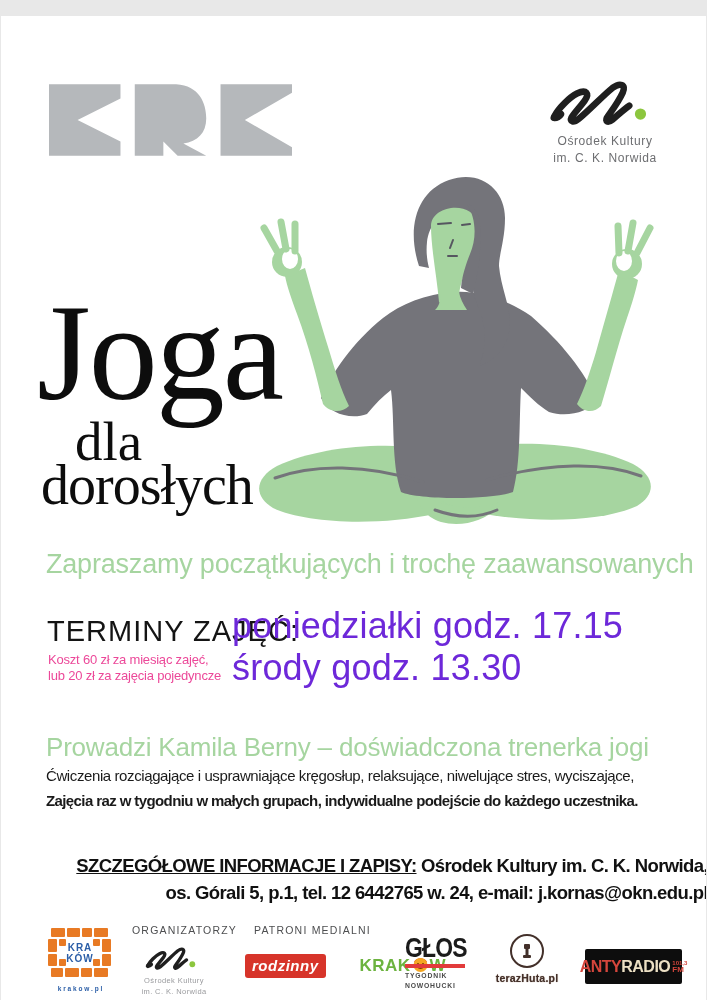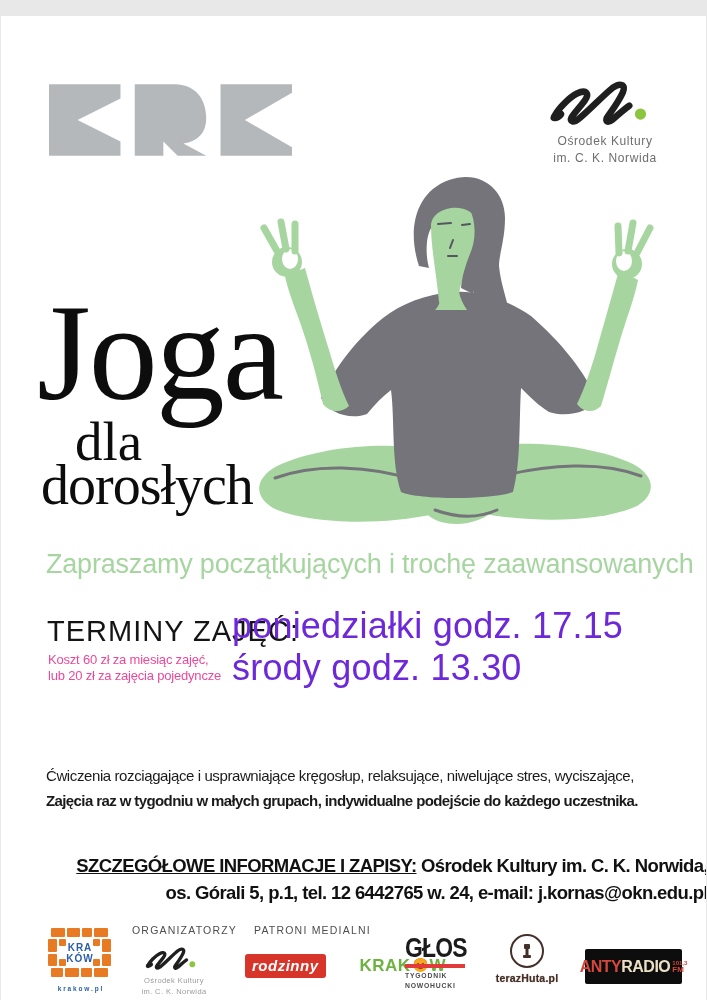--- a/index.html
+++ b/index.html
@@ -137,20 +137,21 @@
   <div class="abs terms-heading">TERMINY ZAJĘĆ:</div>
   <div class="abs terms-price">
     <div>Koszt 60 zł za miesiąc zajęć,</div>
     <div>lub 20 zł za zajęcia pojedyncze</div>
   </div>
   <div class="abs schedule">
     <div>poniedziałki godz. 17.15</div>
     <div>środy godz. 13.30</div>
   </div>
 
+  <div class="abs trainer">Prowadzi Kamila Berny – doświadczona trenerka jogi</div>
 
   <div class="abs desc">
     <div>Ćwiczenia rozciągające i usprawniające kręgosłup, relaksujące, niwelujące stres, wyciszające,</div>
     <div class="bold">Zajęcia raz w tygodniu w małych grupach, indywidualne podejście do każdego uczestnika.</div>
   </div>
 
   <div class="abs contact">
     <div><span class="u">SZCZEGÓŁOWE INFORMACJE I ZAPISY:</span><span> Ośrodek Kultury im. C. K. Norwida,</span></div>
     <div>os. Górali 5, p.1, tel. 12 6442765 w. 24, e-mail: j.kornas@okn.edu.pl</div>
   </div>

